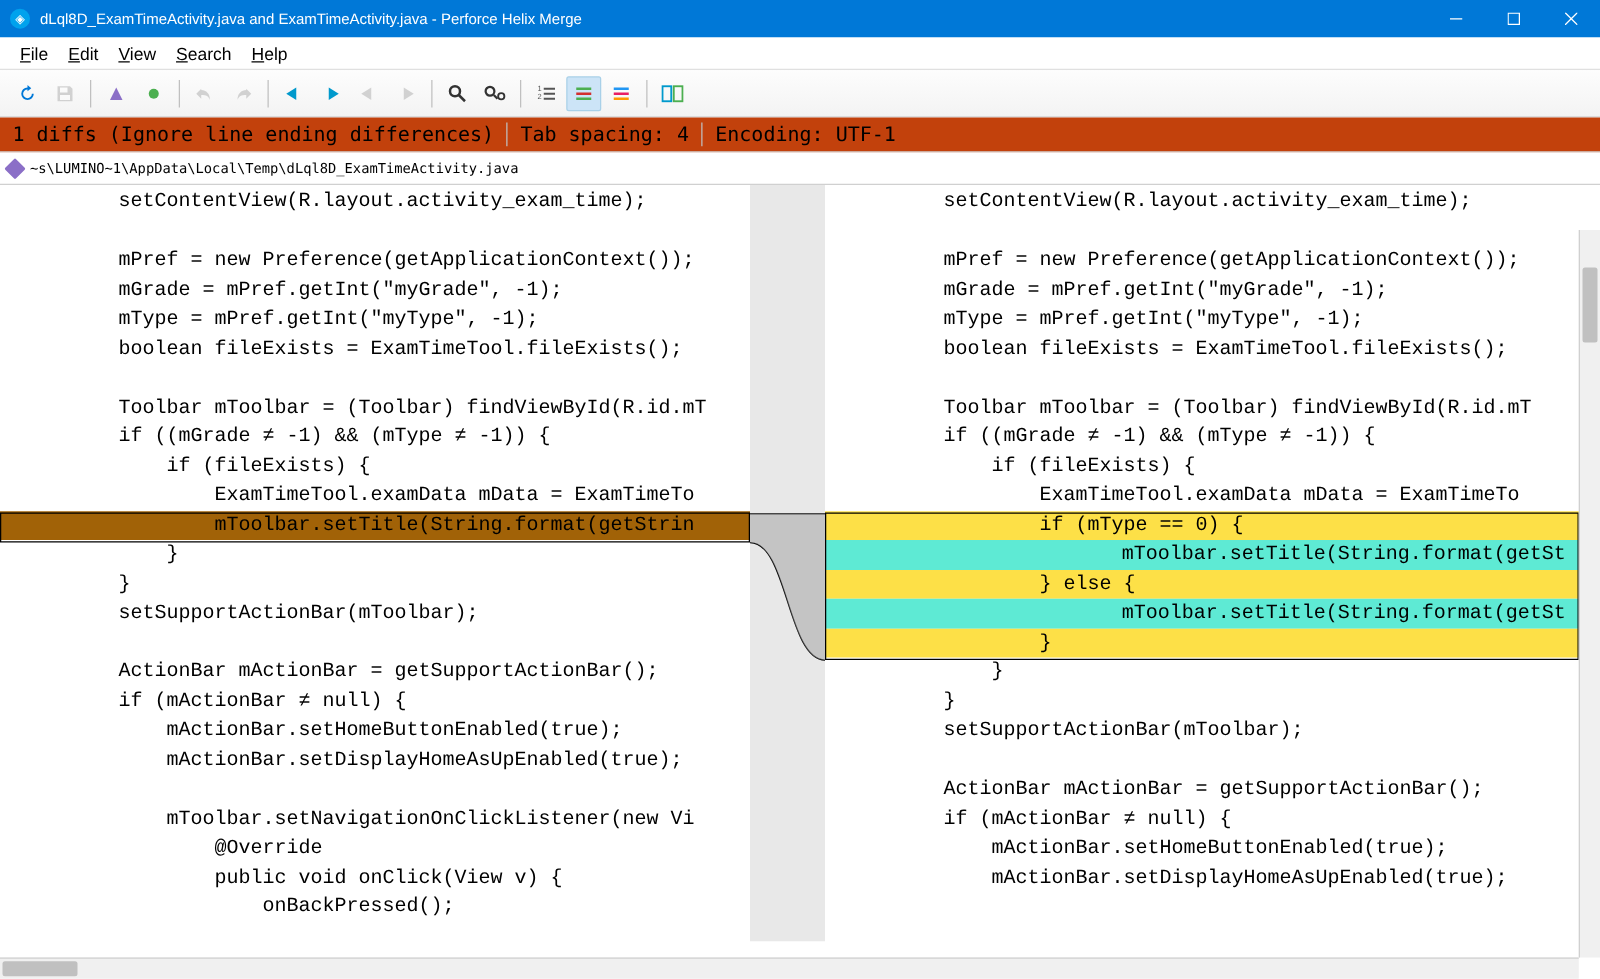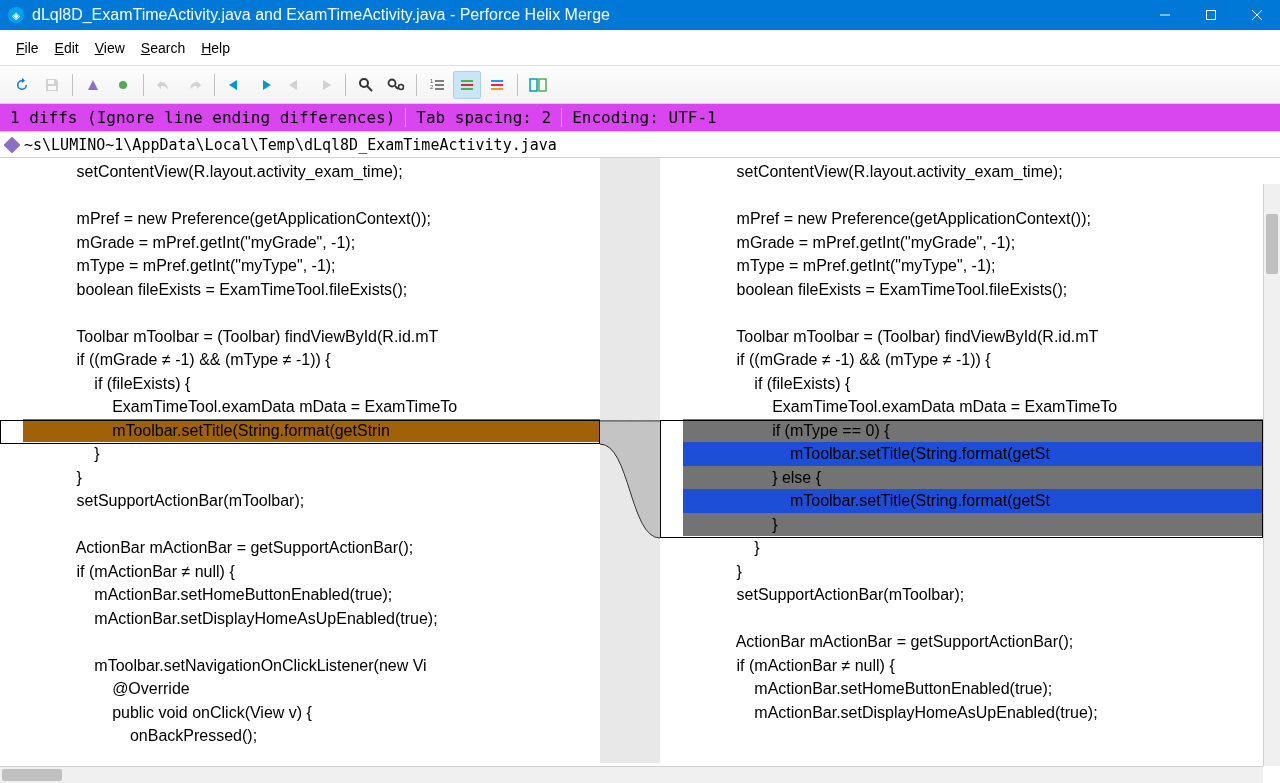--- a/index.html
+++ b/index.html
@@ -1,45 +1,45 @@
 <!DOCTYPE html>
 <html><head>
 <meta charset="utf-8">
 <style>
 * { margin:0; padding:0; box-sizing:border-box; }
 body { font-family:"Segoe UI",Arial,sans-serif; font-size:13px; background:#fff; overflow:hidden; width:1280px; height:783px; }
 .titlebar { background:#0078d7; color:#fff; height:30px; display:flex; align-items:center; padding-left:8px; }
 .titlebar .app-icon { width:16px; height:16px; background:#00a2ed; border-radius:50%; margin-right:8px; display:flex; align-items:center; justify-content:center; font-size:10px; color:#fff; }
-.titlebar .title { flex:1; font-size:16px; }
+.titlebar .title { flex:1; font-size:12px; }
 .winbtns { display:flex; }
 .winbtn { width:46px; height:30px; display:flex; align-items:center; justify-content:center; color:#fff; cursor:pointer; }
-.menubar { height:36px; background:#fff; border-bottom:1px solid #e0e0e0; display:flex; align-items:center; padding:0 8px; }
+.menubar { height:26px; background:#fff; border-bottom:1px solid #e0e0e0; display:flex; align-items:center; padding:0 8px; }
 .menu-item { padding:2px 8px; cursor:pointer; font-size:14px; }
 .menu-item .ul { text-decoration:underline; }
 .toolbar { height:38px; background:linear-gradient(to bottom,#fdfdfd,#f3f3f3); border-bottom:1px solid #d0d0d0; display:flex; align-items:center; padding:0 8px; gap:2px; }
 .tb-btn { width:28px; height:28px; display:flex; align-items:center; justify-content:center; cursor:pointer; border-radius:2px; border:1px solid transparent; }
 .tb-btn.active { background:#cce4f7; border:1px solid #a8d0e8; }
 .tb-btn.disabled { opacity:0.4; cursor:default; }
 .tb-sep { width:1px; height:22px; background:#c0c0c0; margin:0 4px; }
-.status { height:28px; background:#d946ef; border-bottom:1px solid #d0d0d0; display:flex; align-items:center; font-family:"Consolas",monospace; font-size:16px; }
+.status { height:28px; background:#c2410c; border-bottom:1px solid #d0d0d0; display:flex; align-items:center; font-family:"Consolas",monospace; font-size:16px; }
 .status-cell { padding:0 10px; border-right:1px solid #c0c0c0; }
 .filetabs { height:26px; background:#fff; display:flex; border-bottom:1px solid #d0d0d0; }
-.filetab { flex:1; display:flex; align-items:center; padding:0 6px; font-family:"Consolas",monospace; font-size:15px; gap:6px; overflow:hidden; white-space:nowrap; }
+.filetab { flex:1; display:flex; align-items:center; padding:0 6px; font-family:"Consolas",monospace; font-size:11px; gap:6px; overflow:hidden; white-space:nowrap; }
 .filetab + .filetab { border-left:1px solid #d0d0d0; }
 .dot-purple { width:12px; height:12px; background:#8b6fc7; border-radius:1px; transform:rotate(45deg); flex-shrink:0; }
 .dot-green { width:10px; height:10px; background:#4caf50; border-radius:50%; flex-shrink:0; }
 .diff-area { display:flex; height:605px; background:#fff; position:relative; }
-.pane { font-family:Liberation Sans, sans-serif; font-size:16px; line-height:23.5px; white-space:pre; overflow:hidden; position:relative; padding-top:2px;padding-left:23px; }
+.pane { font-family:Liberation Mono, monospace; font-size:16px; line-height:23.5px; white-space:pre; overflow:hidden; position:relative; padding-top:2px; }
 .pane.left { width:600px; }
 .gutter { width:60px; background:#e8e8e8; position:relative; }
 .pane.right { flex:1; }
 .line { padding-left:18px; height:23.5px; }
 .hl-purple { background:#a16207; }
-.hl-green { background:#737373; }
-.hl-green-light { background:#1d4ed8; }
+.hl-green { background:#fde047; }
+.hl-green-light { background:#5eead4;text-align:center; }
 .diff-border { position:absolute; border:1px solid #000; pointer-events:none; }
 .connector { position:absolute; pointer-events:none; }
 .vscroll { position:absolute; right:0; top:184px; width:17px; bottom:17px; background:#f0f0f0; border-left:1px solid #d0d0d0; }
 .vscroll-thumb { position:absolute; left:2px; right:2px; background:#c0c0c0; border-radius:2px; }
 .hscroll { position:absolute; left:0; right:17px; bottom:0; height:17px; background:#f0f0f0; border-top:1px solid #d0d0d0; }
 .hscroll-thumb { position:absolute; top:2px; bottom:2px; background:#c0c0c0; border-radius:2px; }
 svg { display:block; }
 </style>
 </head>
 <body>
@@ -173,21 +173,21 @@
   <div class="tb-btn">
       <svg width="18" height="16" viewBox="0 0 18 16">
         <rect x="1" y="2" width="7" height="12" fill="none" stroke="#0099cc" stroke-width="1.5"></rect>
         <rect x="10" y="2" width="7" height="12" fill="none" stroke="#4caf50" stroke-width="1.5"></rect>
       </svg>
     </div>
 </div>
 
 <div class="status">
   <div class="status-cell">1 diffs (Ignore line ending differences)</div>
-  <div class="status-cell">Tab spacing: 2</div>
+  <div class="status-cell">Tab spacing: 4</div>
   <div class="status-cell" style="border-right:none">Encoding: UTF-1</div>
 </div>
 
 <div class="filetabs">
   <div class="filetab">
     <span class="dot-purple"></span>
     <span>~s\LUMINO~1\AppData\Local\Temp\dLql8D_ExamTimeActivity.java</span>
   </div>
 </div>
 

